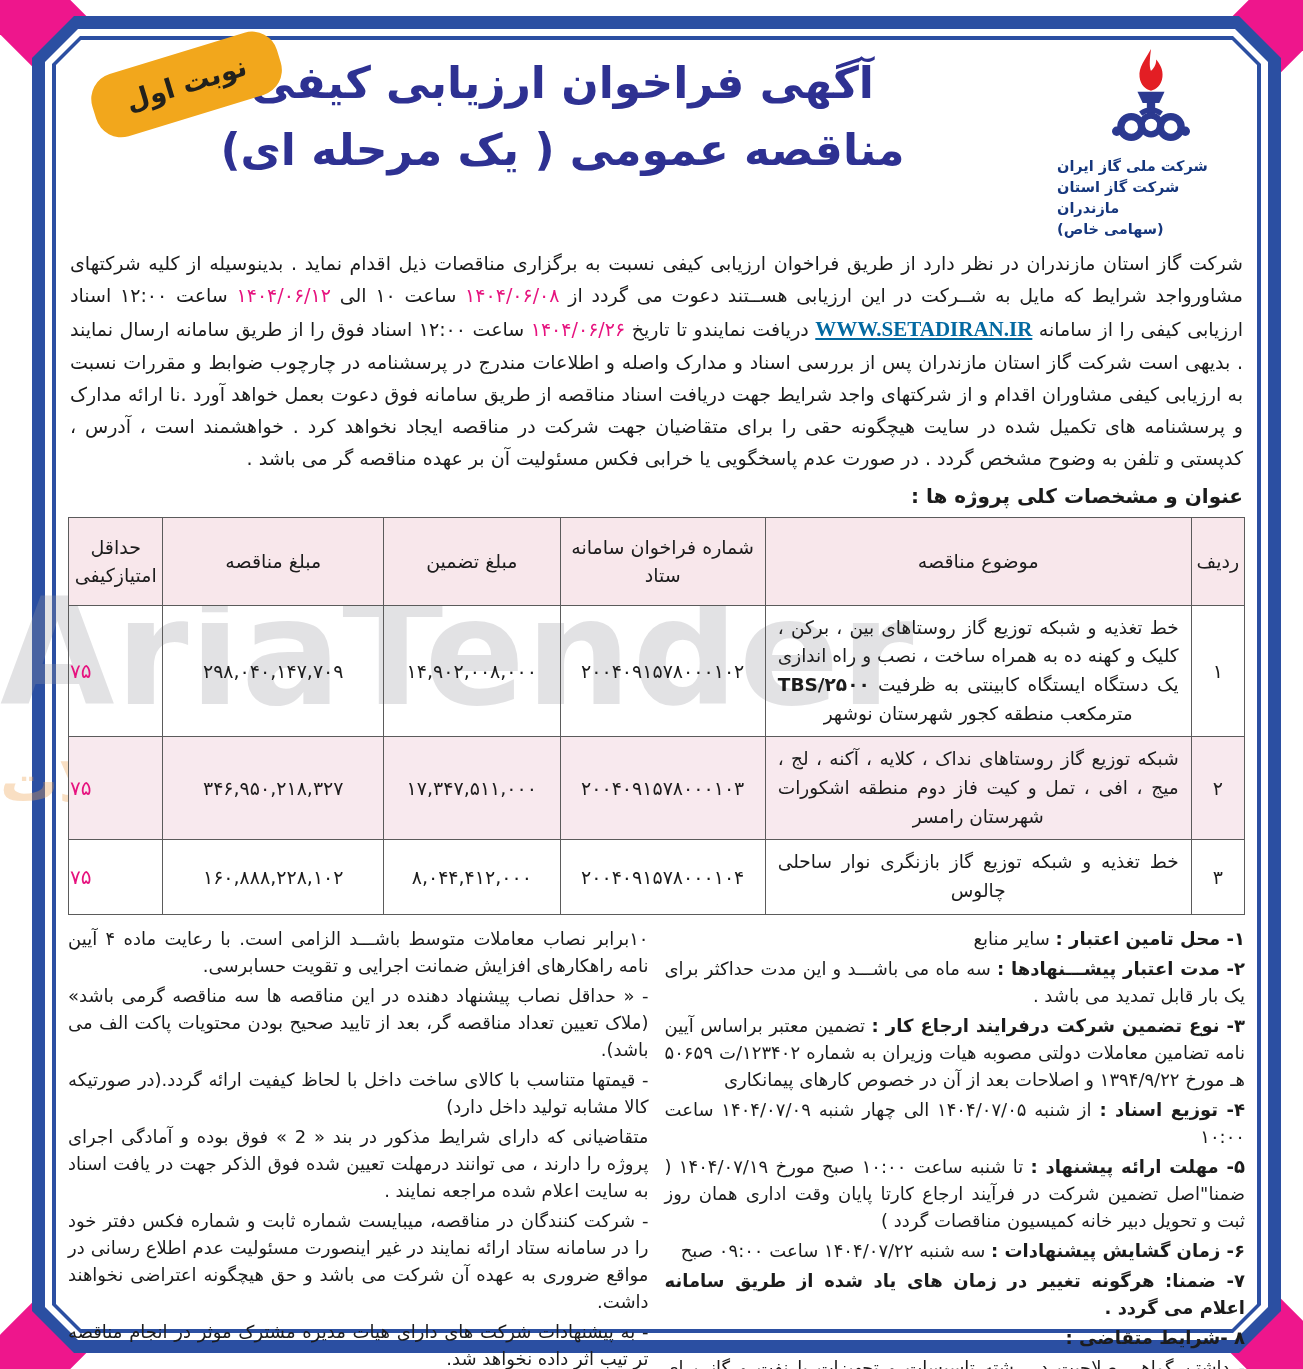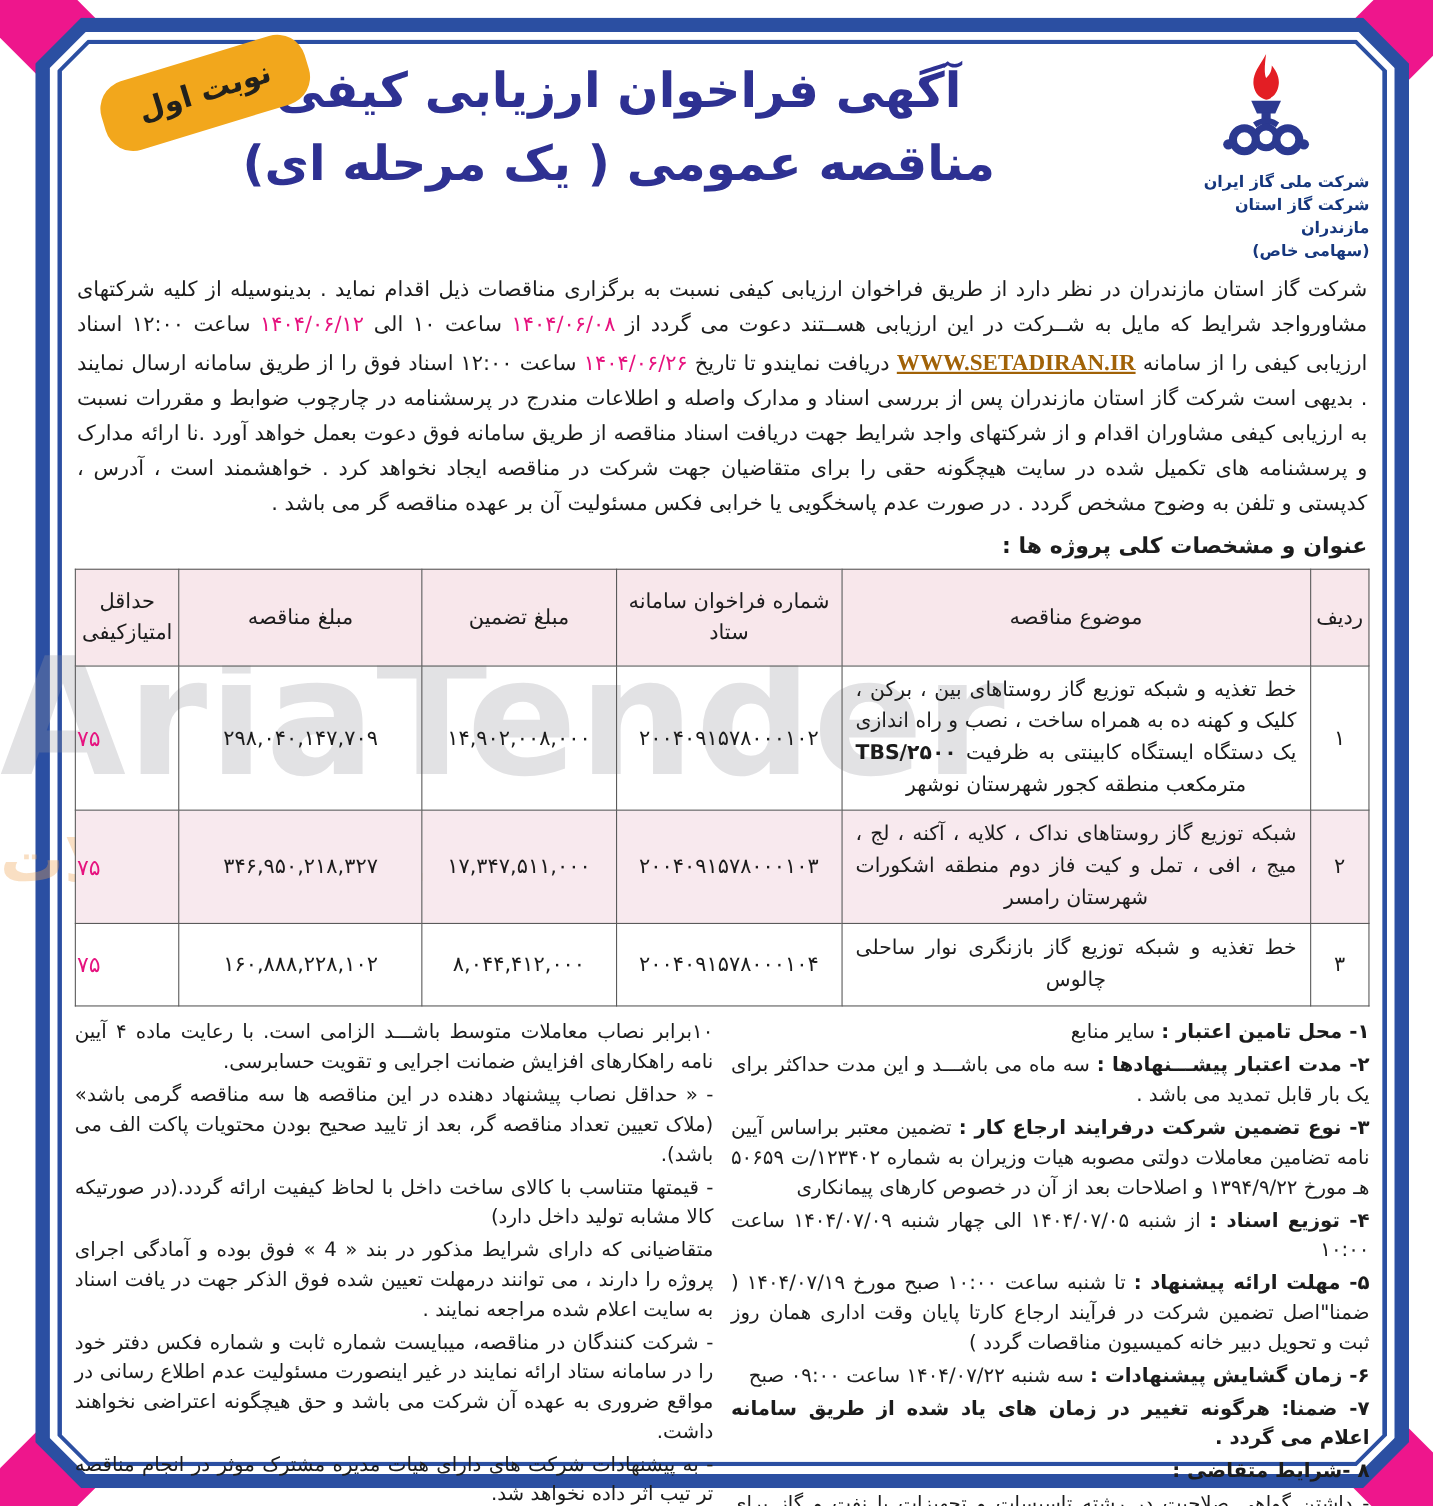--- a/index.html
+++ b/index.html
@@ -32,27 +32,27 @@
   
   .content{position:absolute;left:68px;top:46px;right:58px;bottom:46px;z-index:3;direction:rtl;
     color:#1c1c1c;text-align:justify;font-size:18px;line-height:1.5;}
 
   .edition-badge{position:absolute;left:22px;top:6px;transform:rotate(-17deg);
     background:#f2a71c;color:#22211c;font-size:27px;font-weight:bold;
     padding:12px 34px;border-radius:26px;z-index:5;}
 
   header{display:flex;align-items:flex-start;margin-bottom:2px;}
   .logo-block{width:188px;flex:0 0 188px;text-align:center;padding-top:2px;}
-  .org-line{display:block;font-size:14.5px;font-weight:bold;color:#16377d;line-height:1.45;text-align:right;}
+  .org-line{display:block;font-size:14.5px;font-weight:bold;color:#16377d;line-height:1.45;text-align:left;}
   .title{flex:1;text-align:center;padding-top:4px;}
   .title span{display:block;font-size:44px;font-weight:bold;color:#2e3192;line-height:1.52;}
 
   .intro{margin:8px 2px 6px;font-size:19px;line-height:1.68;}
   .magenta{color:#e6137f;}
-  .link-serif{font-family:"Liberation Serif",serif;font-weight:bold;color:#a16207;font-size:21px;}
+  .link-serif{font-family:"Liberation Serif",serif;font-weight:bold;color:#0369a1;font-size:21px;}
   .underline{text-decoration:underline;}
   .ltr{direction:ltr;unicode-bidi:embed;}
 
   .section-heading{font-weight:bold;font-size:20px;margin:2px 2px 6px;}
 
   table.projects{width:100%;border-collapse:collapse;table-layout:fixed;margin-bottom:10px;}
   table.projects th,table.projects td{border:1.6px solid #5b5b5b;vertical-align:middle;}
   table.projects th{background:#f8e7eb;font-weight:normal;font-size:19px;padding:15px 4px;text-align:center;}
   td.c-row{width:52px;text-align:center;font-size:19px;}
   td.c-subj{width:415px;padding:8px 12px;font-size:18.5px;line-height:1.55;text-align:justify;text-align-last:center;}
@@ -180,21 +180,21 @@
         <p class="item bold">۷- ضمنا: هرگونه تغییر در زمان های یاد شده از طریق سامانه اعلام می گردد .</p>
         <p class="item bold">۸ -شرایط متقاضی :</p>
         <p>- داشتن گواهی صلاحیت در رشته تاسیسات و تجهیزات یا نفت و گاز برای ردیفهای ۱ و ۳ و رشته تاسیسات و تجهیزات برای ردیف ۲ از سازمان برنامه و بودجه با ظرفیت آزاد و مجاز</p>
 
       </div>
 
       <div class="col">
         <p>۱۰برابر نصاب معاملات متوسط باشـــد الزامی است. با رعایت ماده ۴ آیین نامه راهکارهای افزایش ضمانت اجرایی و تقویت حسابرسی.</p>
         <p>- « حداقل نصاب پیشنهاد دهنده در این مناقصه ها سه مناقصه گرمی باشد» (ملاک تعیین تعداد مناقصه گر، بعد از تایید صحیح بودن محتویات پاکت الف می باشد).</p>
         <p>- قیمتها متناسب با کالای ساخت داخل با لحاظ کیفیت ارائه گردد.(در صورتیکه کالا مشابه تولید داخل دارد)</p>
-        <p>متقاضیانی که دارای شرایط مذکور در بند « 4 » فوق بوده و آمادگی اجرای پروژه را دارند ، می توانند درمهلت تعیین شده فوق الذکر جهت در یافت اسناد به سایت اعلام شده مراجعه نمایند .</p>
+        <p>متقاضیانی که دارای شرایط مذکور در بند « 2 » فوق بوده و آمادگی اجرای پروژه را دارند ، می توانند درمهلت تعیین شده فوق الذکر جهت در یافت اسناد به سایت اعلام شده مراجعه نمایند .</p>
         <p>- شرکت کنندگان در مناقصه، میبایست شماره ثابت و شماره فکس دفتر خود را در سامانه ستاد ارائه نمایند در غیر اینصورت مسئولیت عدم اطلاع رسانی در مواقع ضروری به عهده آن شرکت می باشد و حق هیچگونه اعتراضی نخواهند داشت.</p>
         <p>- به پیشنهادات شرکت های دارای هیات مدیره مشترک موثر در انجام مناقصه تر تیب اثر داده  نخواهد شد.</p>
 
       </div>
 
     </div>
   </div>
 </div>
 
 </body></html>

